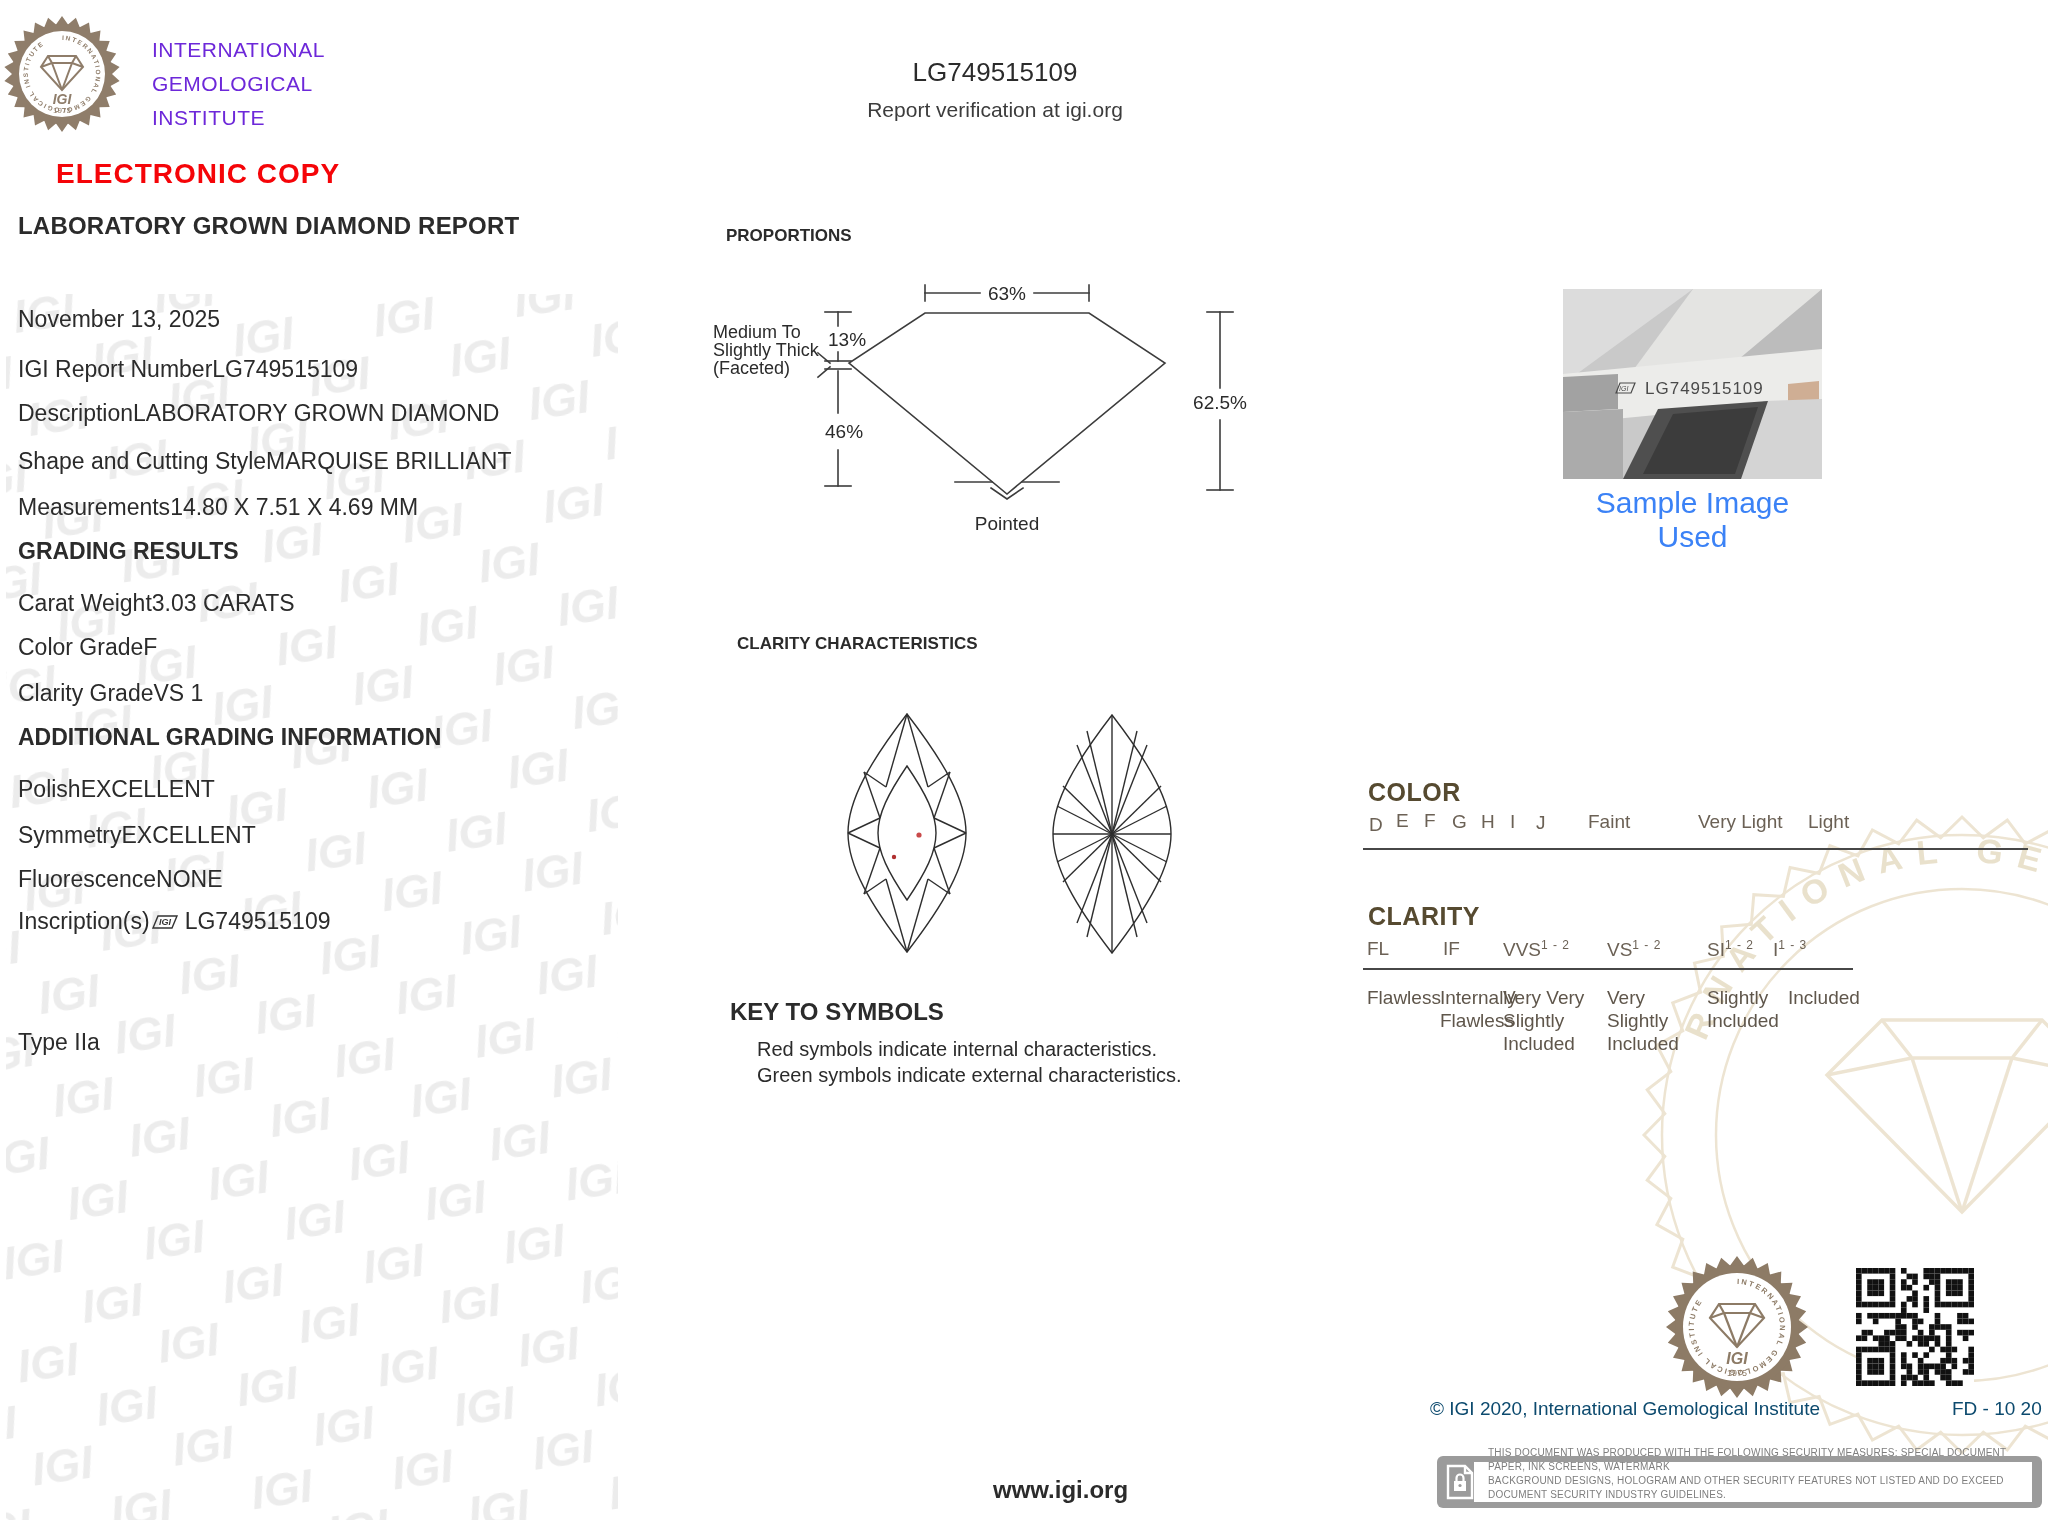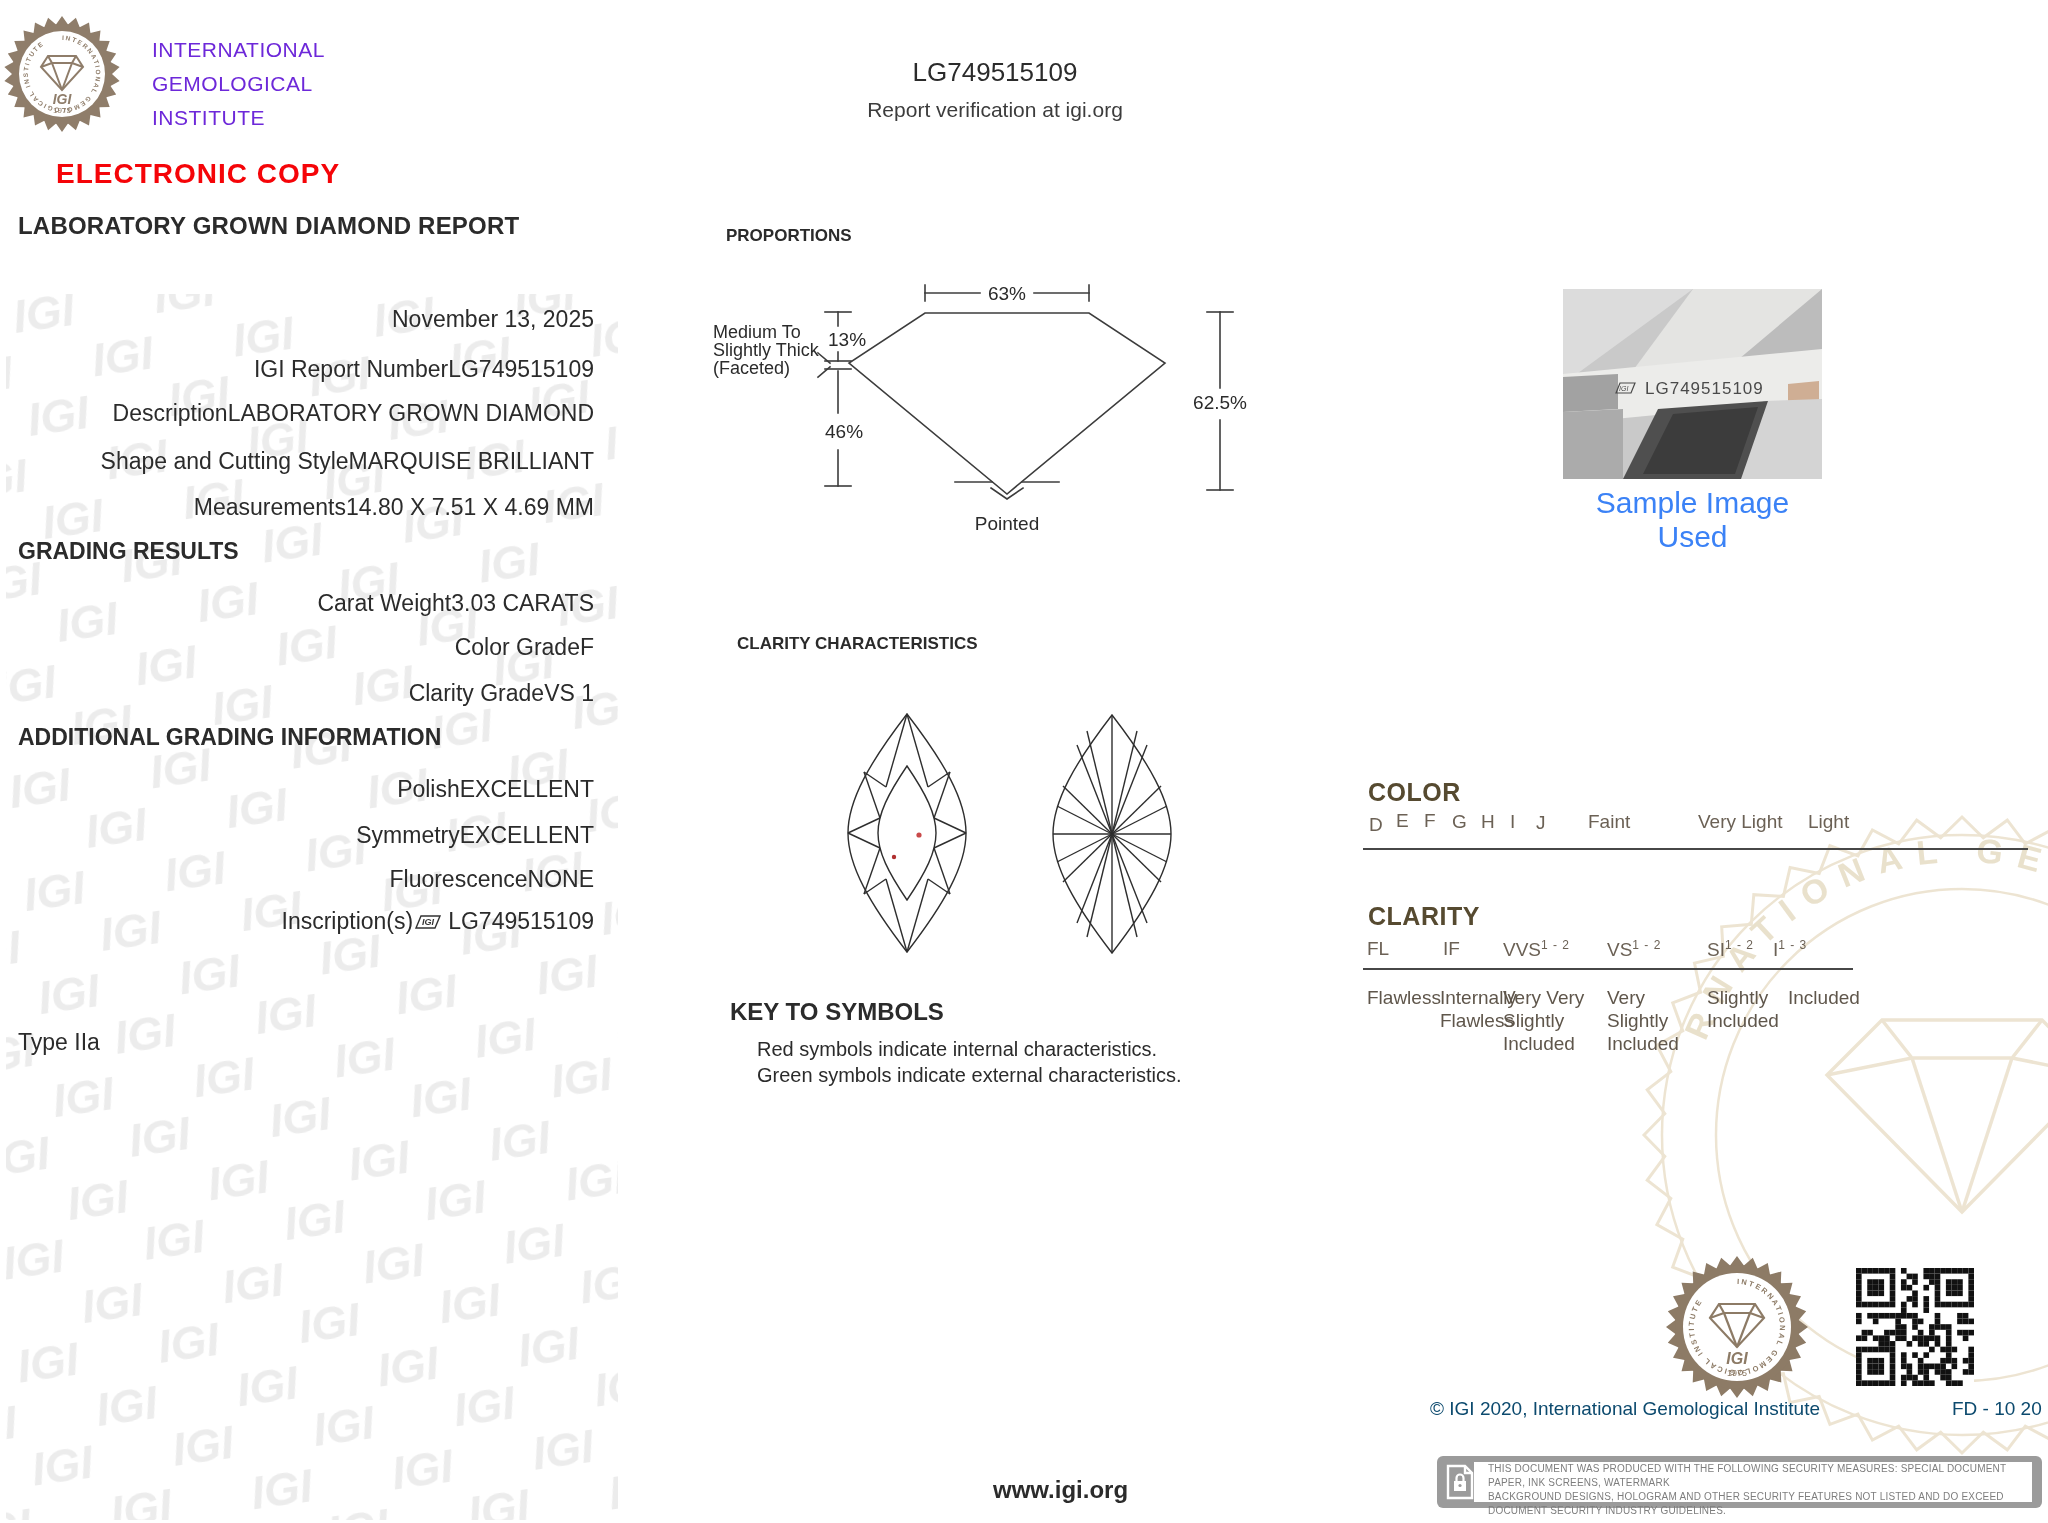--- a/index.html
+++ b/index.html
@@ -2,21 +2,21 @@
 <html><head>
 <meta charset="utf-8">
 <style>
 html,body{margin:0;padding:0;background:#fff}
 .page{position:relative;width:2048px;height:1523px;background:#fff;overflow:hidden;
   font-family:"Liberation Sans",sans-serif;color:#2b2b2b}
 .abs{position:absolute}
 .hdr-line{font-size:21px;font-weight:normal;letter-spacing:.5px;line-height:34px;color:#6d28d9}
 .red{color:#f50408;font-weight:bold;font-size:28px;letter-spacing:1px}
 .doc-title{font-size:24px;font-weight:bold;letter-spacing:.2px}
-.row{position:absolute;left:18px;width:576px;display:flex;justify-content:flex-end;font-size:23px}
+.row{position:absolute;left:18px;width:576px;display:flex;justify-content:flex-start;font-size:23px}
 .row .lbl{white-space:nowrap}
 .row .val{white-space:nowrap;text-align:right}
 .sec-h{position:absolute;left:18px;font-size:23px;font-weight:bold}
 .mid-h{font-size:17px;font-weight:bold}
 .small-note{font-size:20px}
 .brown-h{font-size:25px;font-weight:bold;color:#564a30;letter-spacing:.5px}
 .scale-txt{font-size:19px;color:#6b6155}
 .scale-line{position:absolute;height:2px;background:#474747}
 .desc{position:absolute;font-size:19px;color:#5f564b;line-height:23px}
 .sup{font-size:12px;vertical-align:7px;letter-spacing:1px}
@@ -24,21 +24,21 @@
 .ml{stroke:#2e2e2e;stroke-width:1.4;fill:none}
 .ptxt{font-size:19px;fill:#2b2b2b}
 .gtxt{font-size:18px;fill:#2b2b2b}
 .wmtext{font-size:46px;font-weight:bold;font-style:italic;fill:#ececec}
 .wm-stroke{stroke:#eae0cb;fill:none}
 .wm-text{fill:#e6dcc4;font-size:34px;font-weight:bold;letter-spacing:14px}
 .seal-ring{font-size:6.5px;letter-spacing:1.6px;fill:#8f7d6a;font-weight:bold}
 .seal-ring2{font-size:7.5px;letter-spacing:2px;fill:#8d7b66;font-weight:bold}
 .copyright{font-size:19px;color:#0c4a6e}
 .secbar{position:absolute;left:1437px;top:1456px;width:605px;height:52px;background:#9b9b9b;border-radius:6px}
-.secbox{position:absolute;left:1474px;top:1462px;width:558px;height:40px;background:#fff;display:flex;align-items:flex-start}
+.secbox{position:absolute;left:1474px;top:1462px;width:558px;height:40px;background:#fff;display:flex;align-items:flex-end}
 .sectext{font-size:10px;color:#7e7e7e;line-height:14px;letter-spacing:.2px;padding-left:14px;padding-right:8px}
 .caption{font-size:30px;color:#3b82f6}
 </style>
 </head>
 <body>
 
 <div class="page">
 
   <svg class="abs" style="left:6px;top:294px" width="612" height="1226">
     <defs>

